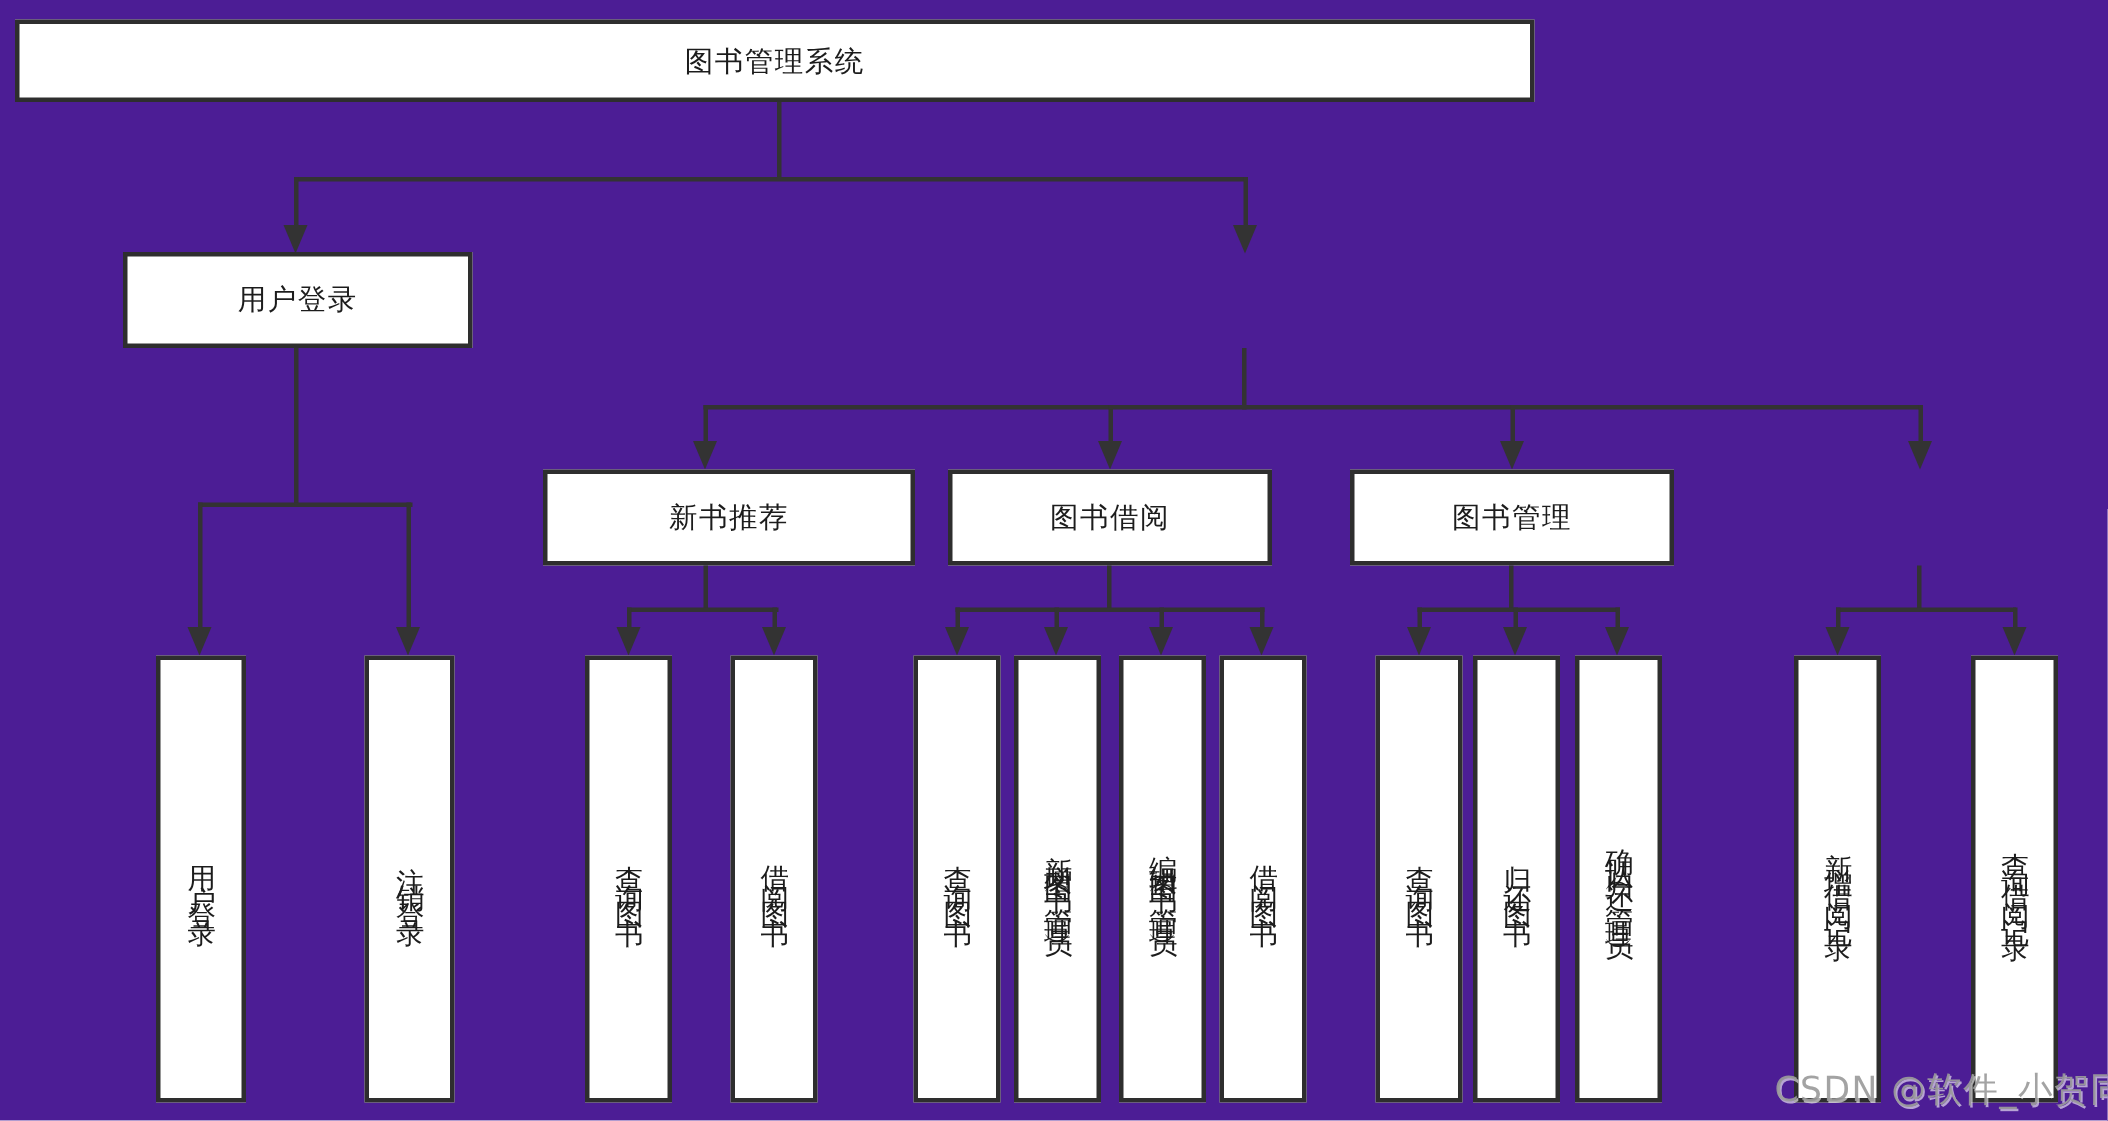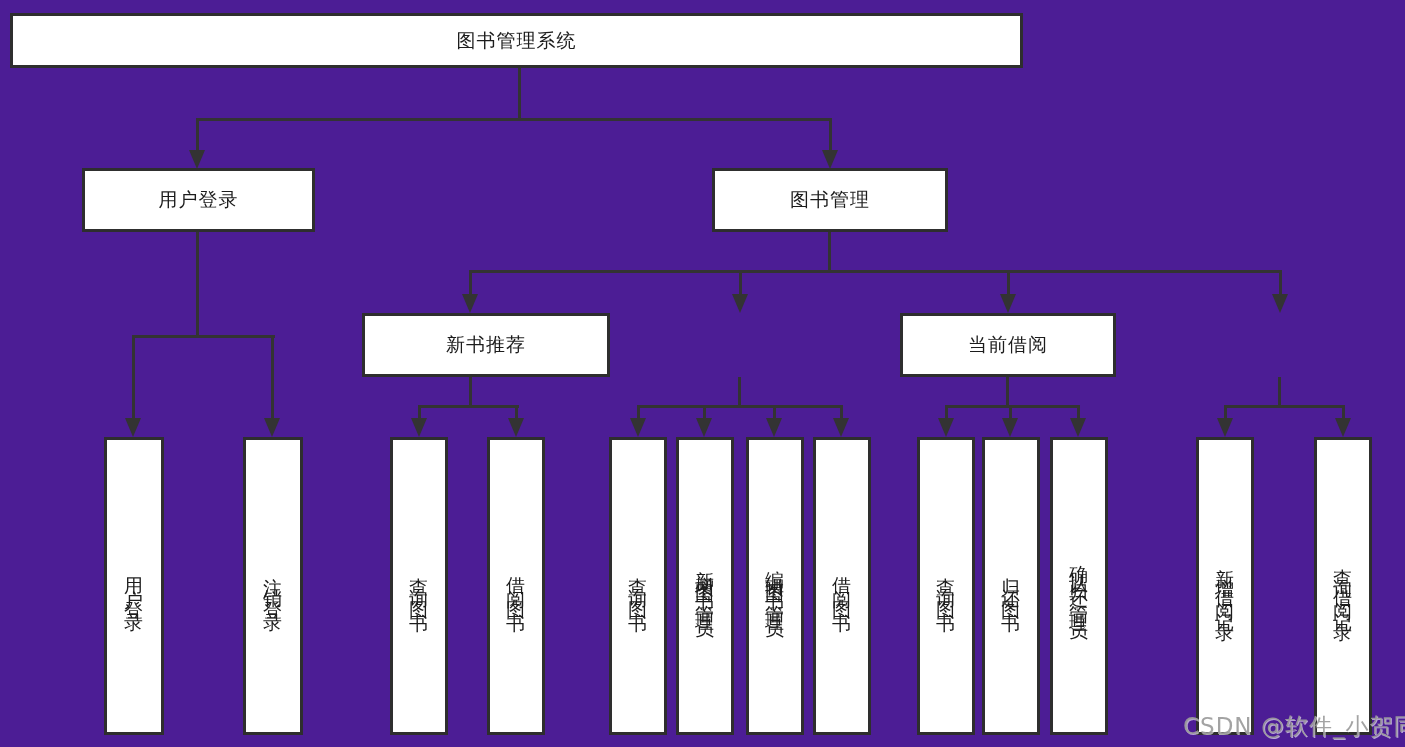--- a/index.html
+++ b/index.html
@@ -64,23 +64,20 @@
   <div class="vline" style="left:518px;top:68px;height:50px;"></div>
   <div class="hline" style="left:196px;top:118px;width:636px;"></div>
   <div class="vline" style="left:196px;top:118px;height:34px;"></div>
   <div class="arrow" style="left:189px;top:150px;"></div>
   <div class="vline" style="left:829px;top:118px;height:34px;"></div>
   <div class="arrow" style="left:822px;top:150px;"></div>
 
   <div class="box" style="left:82px;top:168px;width:233px;height:64px;">
     <span>用户登录</span>
   </div>
-  <div class="box" style="left:712px;top:168px;width:236px;height:64px;">
-    <span>图书管理</span>
-  </div>
 
   <div class="vline" style="left:196px;top:232px;height:106px;"></div>
   <div class="hline" style="left:132px;top:335px;width:143px;"></div>
   <div class="vline" style="left:132px;top:335px;height:85px;"></div>
   <div class="arrow" style="left:125px;top:418px;"></div>
   <div class="vline" style="left:271px;top:335px;height:85px;"></div>
   <div class="arrow" style="left:264px;top:418px;"></div>
 
   <div class="vline" style="left:828px;top:232px;height:41px;"></div>
   <div class="hline" style="left:469px;top:270px;width:813px;"></div>
@@ -89,22 +86,25 @@
   <div class="vline" style="left:739px;top:270px;height:28px;"></div>
   <div class="arrow" style="left:732px;top:294px;"></div>
   <div class="vline" style="left:1007px;top:270px;height:28px;"></div>
   <div class="arrow" style="left:1000px;top:294px;"></div>
   <div class="vline" style="left:1279px;top:270px;height:28px;"></div>
   <div class="arrow" style="left:1272px;top:294px;"></div>
 
   <div class="box" style="left:362px;top:313px;width:248px;height:64px;">
     <span>新书推荐</span>
   </div>
+  <div class="box" style="left:632px;top:313px;width:216px;height:64px;">
+    <span>图书借阅</span>
+  </div>
   <div class="box" style="left:900px;top:313px;width:216px;height:64px;">
-    <span>当前借阅</span>
+    <span>图书管理</span>
   </div>
 
   <div class="vline" style="left:469px;top:377px;height:31px;"></div>
   <div class="hline" style="left:418px;top:405px;width:101px;"></div>
   <div class="vline" style="left:418px;top:405px;height:18px;"></div>
   <div class="arrow" style="left:411px;top:418px;"></div>
   <div class="vline" style="left:515px;top:405px;height:18px;"></div>
   <div class="arrow" style="left:508px;top:418px;"></div>
 
   <div class="vline" style="left:738px;top:377px;height:31px;"></div>

